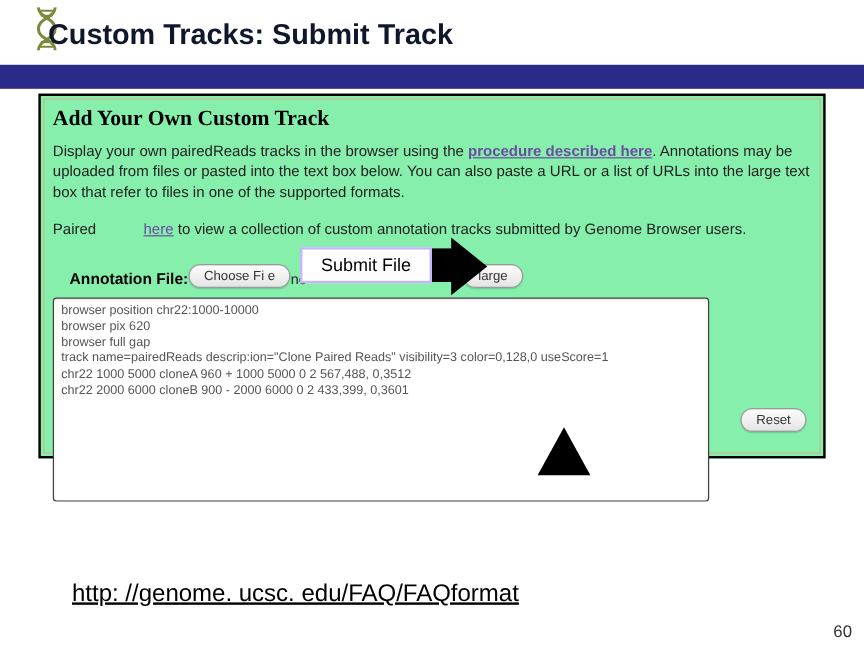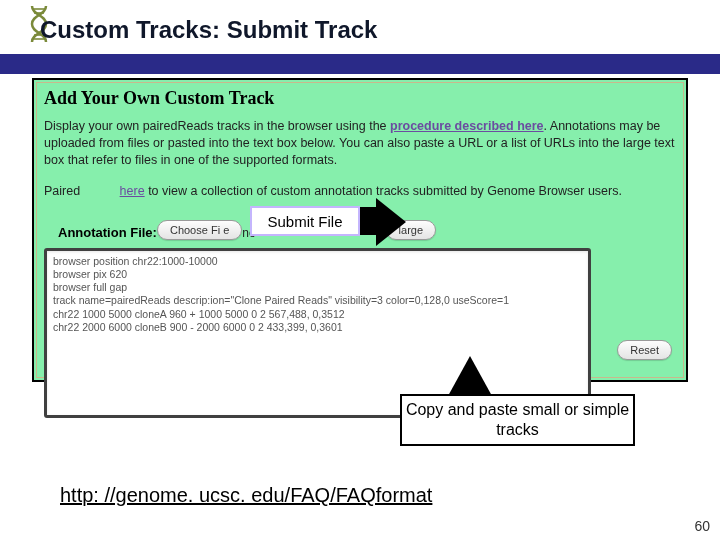--- a/index.html
+++ b/index.html
@@ -12,21 +12,21 @@
   .panel-inner-border { position: absolute; inset: 2px; border: 1px solid #c9b98c; }
   .panel-title { position: absolute; top: 8px; left: 10px; font-family: Georgia, 'Times New Roman', serif; font-size: 18px; font-weight: bold; color: #000; }
   .desc { position: absolute; top: 38px; left: 10px; right: 10px; font-size: 12.5px; color: #222; line-height: 1.35; }
   .desc a { color: #6b4ca0; text-decoration: underline; font-weight: bold; }
   .click-line { position: absolute; top: 104px; left: 10px; font-size: 12.5px; color: #222; }
   .click-line a { color: #6b4ca0; text-decoration: underline; margin-left: 36px; }
   .anno-row { position: absolute; top: 140px; left: 10px; display: flex; align-items: flex-end; gap: 0; font-size: 13px; margin-left: 14px; }
   .anno-row .lbl { font-weight: bold; }
   .mac-btn { display: inline-flex; align-items: center; justify-content: center; height: 20px; padding: 0 12px; border-radius: 10px; background: linear-gradient(#fdfdfd,#e4e4e4); border: 1px solid #9a9a9a; font-size: 11px; color: #333; box-shadow: 0 1px 1px rgba(0,0,0,0.15); }
   .nofile { font-size: 12px; color: #222; }
-  .textarea-wrap { position: absolute; top: 168px; left: 10px; width: 547px; height: 170px; background: #fff; border: 3px solid #404040; border-radius: 3px; box-shadow: inset 0 1px 3px rgba(0,0,0,0.1); overflow: hidden; }
+  .textarea-wrap { position: absolute; top: 168px; left: 10px; width: 547px; height: 170px; background: #fff; border: 1px solid #404040; border-radius: 3px; box-shadow: inset 0 1px 3px rgba(0,0,0,0.1); overflow: hidden; }
   .textarea-content { padding: 4px 6px; font-family: 'Lucida Grande','Helvetica Neue',Arial,sans-serif; font-size: 10.5px; color: #555; white-space: pre; line-height: 1.25; }
   .reset-wrap { position: absolute; top: 260px; right: 14px; }
   .submit-callout { position: absolute; top: 206px; left: 250px; width: 110px; height: 30px; background: #fff; border: 2px solid #c4b5fd; display: flex; align-items: center; justify-content: center; font-size: 15px; z-index: 5; }
   .submit-arrow-body { position: absolute; top: 207px; left: 355px; width: 22px; height: 28px; background: #000; z-index: 3; }
   .submit-arrow-tip { position: absolute; top: 198px; left: 376px; width: 0; height: 0; border-top: 24px solid transparent; border-bottom: 24px solid transparent; border-left: 30px solid #000; z-index: 3; }
   .copy-callout { position: absolute; top: 394px; left: 400px; width: 235px; height: 52px; background: #000; border: 2px solid #000; color: #fff; display: flex; align-items: center; justify-content: center; text-align: center; font-size: 16px; line-height: 1.25; z-index: 6; }
   .copy-callout-inner { background: #fff; color: #000; width: 100%; height: 100%; display: flex; align-items: center; justify-content: center; }
   .copy-arrow-tip { position: absolute; top: 356px; left: 448px; width: 0; height: 0; border-left: 22px solid transparent; border-right: 22px solid transparent; border-bottom: 40px solid #000; z-index: 5; }
   .footer-url { position: absolute; top: 484px; left: 60px; font-size: 20px; color: #000; text-decoration: underline; }
   .page-num { position: absolute; bottom: 6px; right: 10px; font-size: 14px; color: #333; }
@@ -84,19 +84,16 @@
     <div class="reset-wrap">
       <span class="mac-btn">Reset</span>
     </div>
   </div>
 
   <div class="submit-arrow-body"></div>
   <div class="submit-arrow-tip"></div>
   <div class="submit-callout">Submit File</div>
 
   <div class="copy-arrow-tip"></div>
-  <div class="copy-callout">
-    <div class="copy-callout-inner">Copy and paste small or simple tracks</div>
-  </div>
 
   <div class="footer-url">http: //genome. ucsc. edu/FAQ/FAQformat</div>
   <div class="page-num">60</div>
 </div>
 
 </body></html>

